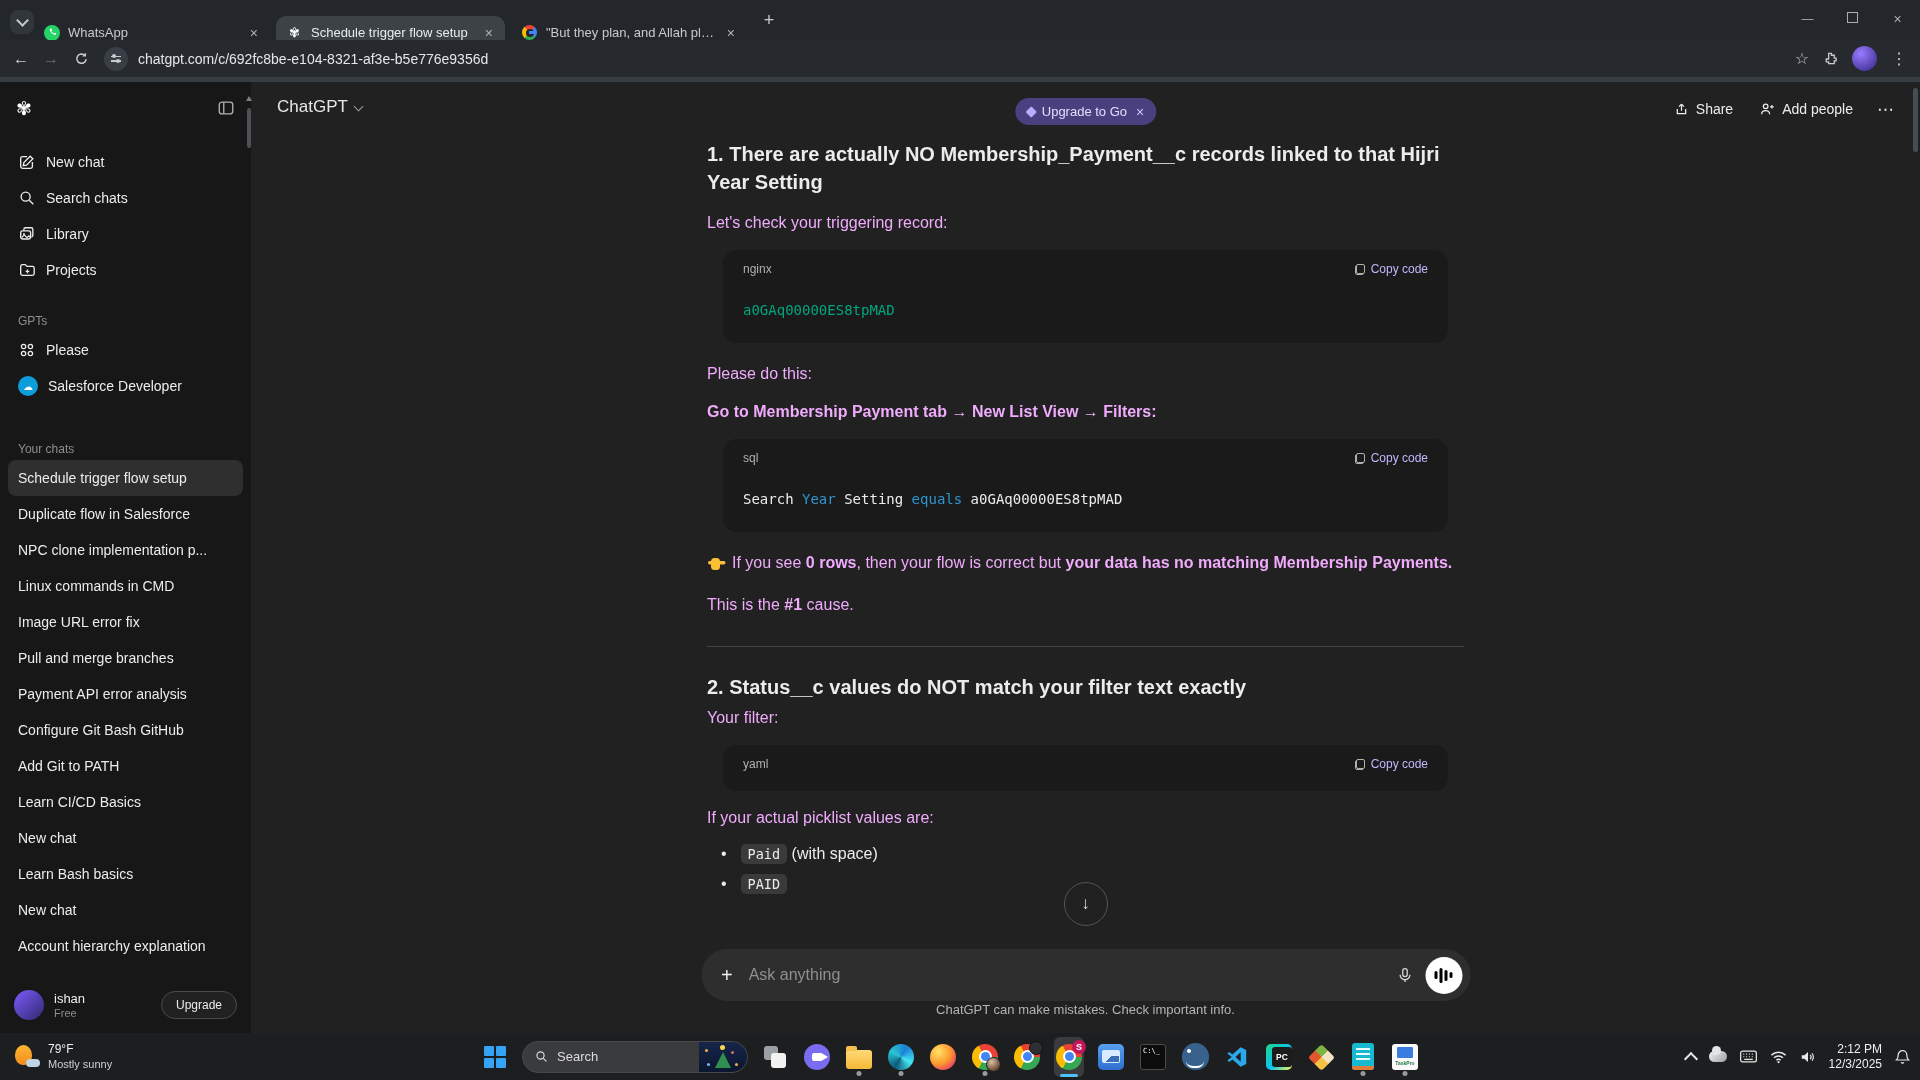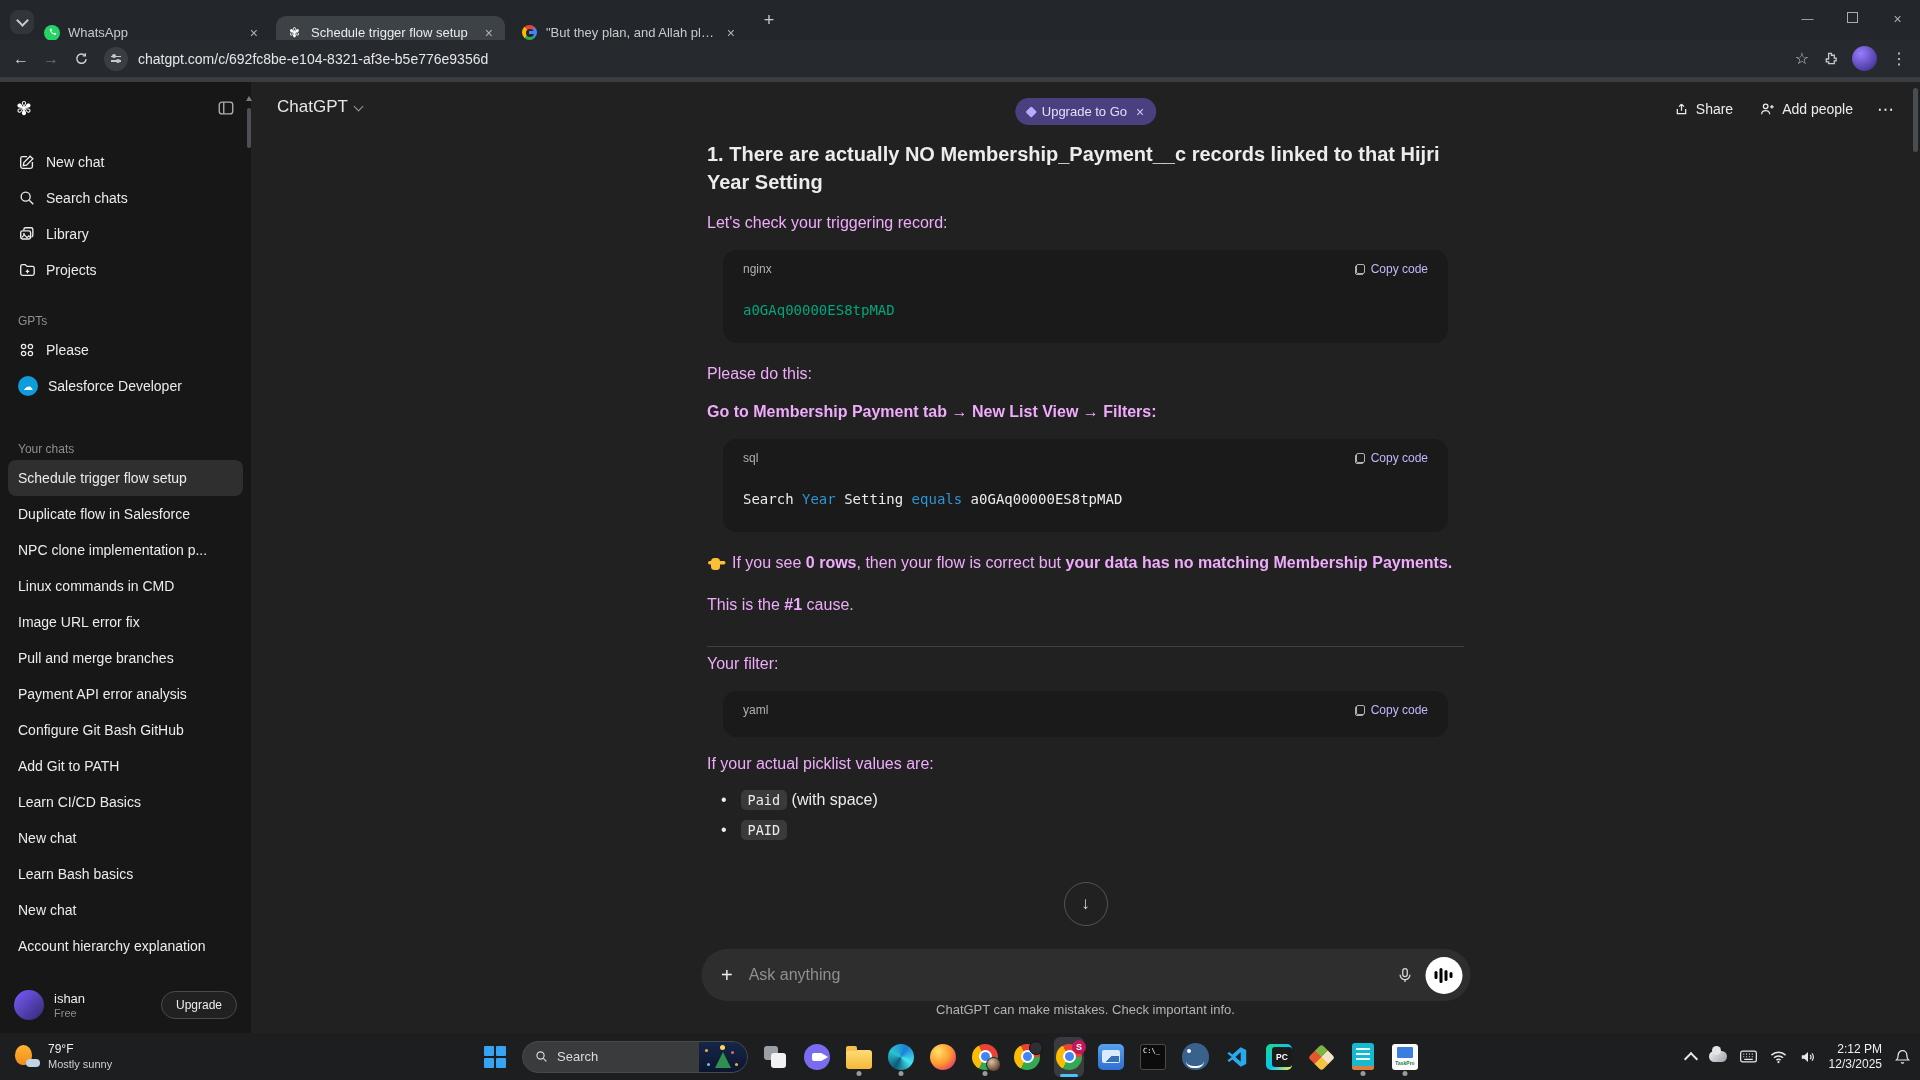--- a/index.html
+++ b/index.html
@@ -424,20 +424,21 @@
                     <rect x="4" y="3" width="9" height="12" rx="3.5"></rect>
                     <rect x="1" y="6" width="10" height="3.4" rx="1.7"></rect>
                     <rect x="9" y="6" width="9.5" height="3.4" rx="1.7"></rect>
                   </g>
                 </svg></span><span>If you see </span><b>0 rows</b><span>, then your flow is correct but </span><b>your data has no matching Membership Payments.</b></p>
 
           <p style="margin-top:16px;"><span>This is the </span><b>#1</b><span> cause.</span></p>
 
           <hr class="divider">
 
+          <h2>2. Status__c values do NOT match your filter text exactly</h2>
           <p style="margin-top:4px;">Your filter:</p>
 
           <div class="codeblock">
             <div class="cb-head">
               <span>yaml</span>
               <span class="cb-copy">
                 <i class="copy-ic"></i>
                 <span>Copy code</span>
               </span>
             </div>

